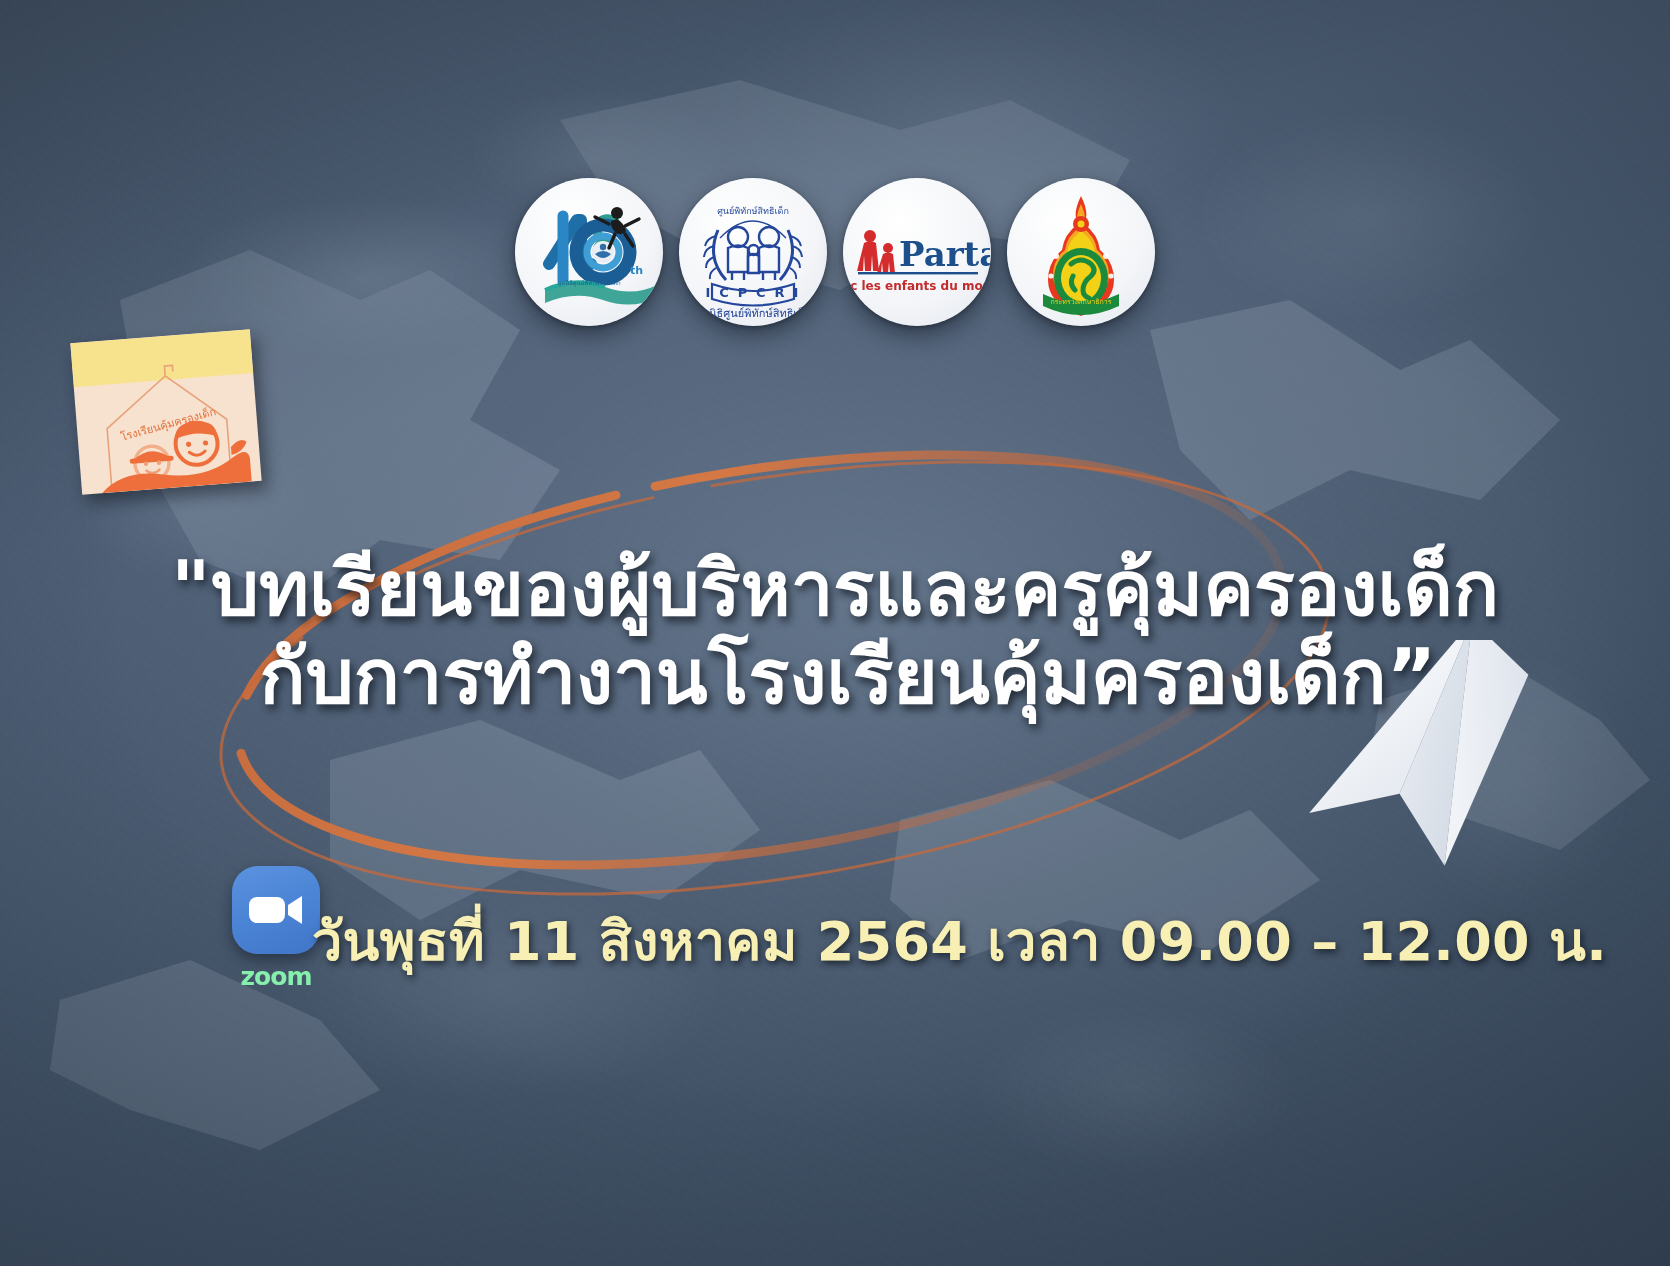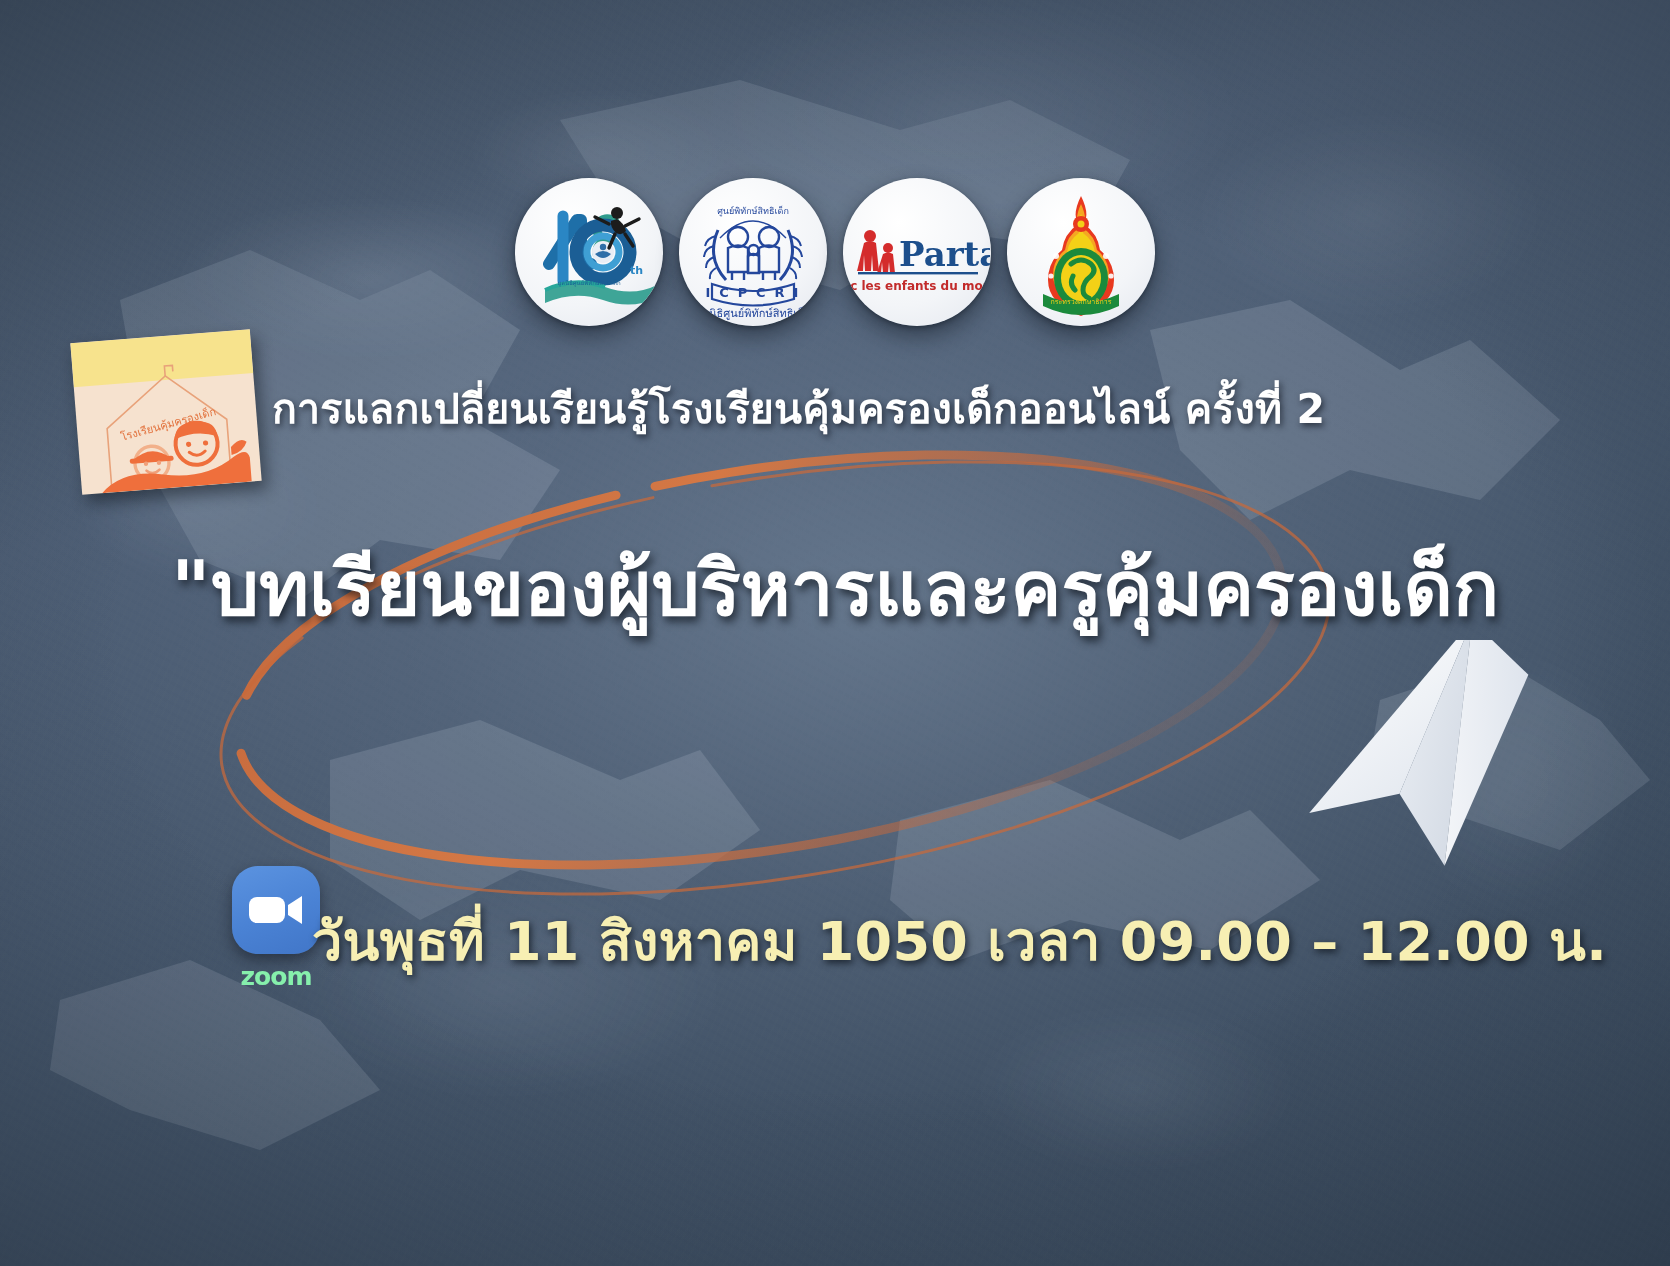--- a/index.html
+++ b/index.html
@@ -269,24 +269,24 @@
         <rect x="50" y="120" width="44" height="5" rx="2.5" fill="#ef6f3c"></rect>
         <circle cx="66" cy="126" r="2.2" fill="#f0a07a"></circle>
         <circle cx="79" cy="126" r="2.2" fill="#f0a07a"></circle>
         <path d="M66,133 q6,6 13,0" fill="none" stroke="#f0a07a" stroke-width="2.6" stroke-linecap="round"></path>
         <path d="M20,152 q22,-22 62,-14 q42,9 72,-12 q14,-9 16,2 l0,24 z" fill="#ef6f3c"></path>
         <path d="M152,116 q10,-10 16,-4 q-4,10 -16,12 z" fill="#ef6f3c"></path>
       </g>
     </svg>
   </div>
 
-  <div class="header-line">การแลกเปลี่ยนเรียนรู้โรงเรียนคุ้มครองเด็กออนไลน์ ครั้งที่ 2</div>
 
   <div class="title-block">
     <span class="title-line l1">"บทเรียนของผู้บริหารและครูคุ้มครองเด็ก</span>
+    <span class="title-line l2">กับการทำงานโรงเรียนคุ้มครองเด็ก”</span>
   </div>
 
   <div class="plane">
     <svg viewBox="0 0 290 240" aria-hidden="true">
       <defs>
         <linearGradient id="pl1" x1="0" y1="0" x2="0.6" y2="1">
           <stop offset="0%" stop-color="#ffffff"></stop>
           <stop offset="100%" stop-color="#e4e9f0"></stop>
         </linearGradient>
         <linearGradient id="pl2" x1="0" y1="0" x2="1" y2="1">
@@ -309,15 +309,15 @@
   <div class="zoom-logo">
     <div class="zoom-icon">
       <svg width="58" height="36" viewBox="0 0 58 36" aria-hidden="true">
         <rect x="2" y="5" width="36" height="26" rx="8" fill="#ffffff"></rect>
         <path d="M41,13 L55,4 L55,32 L41,23 Z" fill="#ffffff"></path>
       </svg>
     </div>
     <div class="zoom-word">zoom</div>
   </div>
 
-  <div class="date-line">วันพุธที่ 11 สิงหาคม 1050 เวลา 09.00 – 12.00 น.</div>
+  <div class="date-line">วันพุธที่ 11 สิงหาคม 2564 เวลา 09.00 – 12.00 น.</div>
 
 </div>
 
 </body></html>

